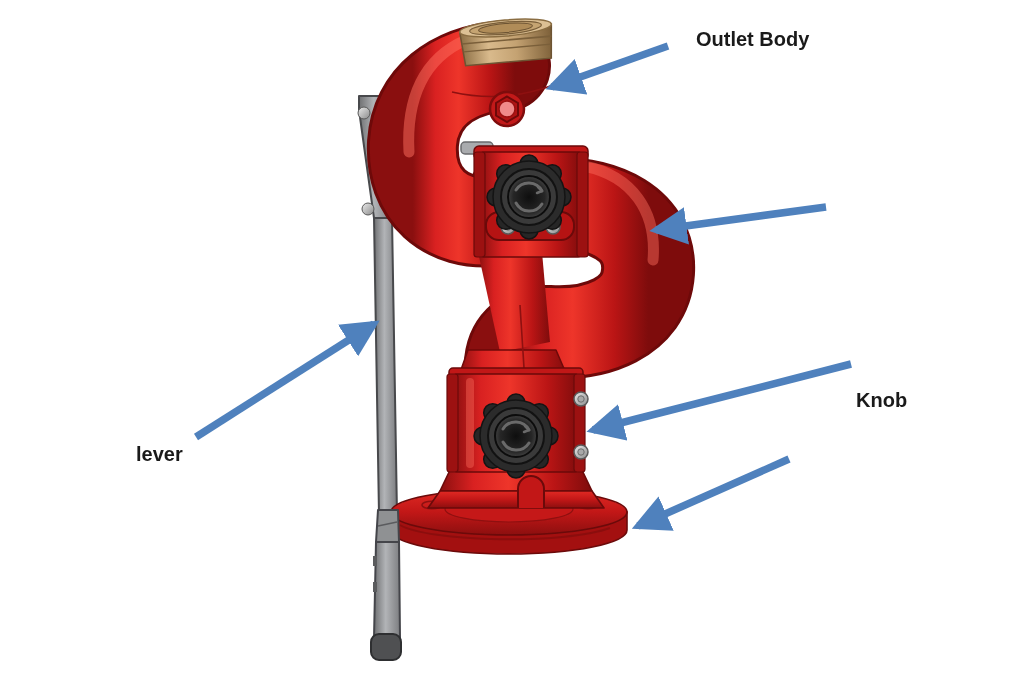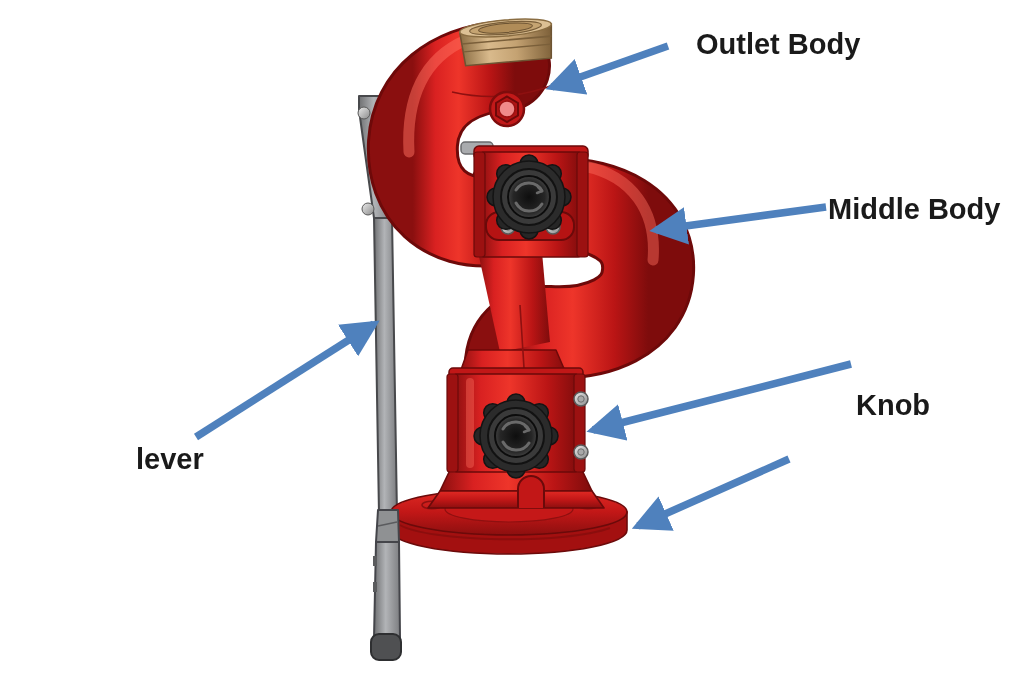--- a/index.html
+++ b/index.html
@@ -7,21 +7,21 @@
     position:relative;
     width:1024px;height:673px;
     background:#ffffff;
     overflow:hidden;
     font-family:"Liberation Sans", sans-serif;
   }
   .stage svg{position:absolute;left:0;top:0;}
   .part-label{
     position:absolute;
     font-weight:bold;
-    font-size:29px;
+    font-size:20px;
     line-height:1.15;
     color:#1a1a1a;
     white-space:nowrap;
     letter-spacing:0px;
   }
   .lbl-outlet{left:696px;top:28px;}
   .lbl-middle{left:828px;top:193px;}
   .lbl-knob{left:856px;top:349px;margin-top:40px;}
   .lbl-flange{left:797px;top:443px;}
   .lbl-lever{left:136px;top:443px;text-align:center;}
@@ -188,17 +188,16 @@
     <g stroke="#4f81bd" stroke-width="7.5" fill="none">
       <line x1="668" y1="46" x2="552" y2="87" marker-end="url(#ah)"></line>
       <line x1="826" y1="207" x2="656" y2="230" marker-end="url(#ah)"></line>
       <line x1="851" y1="364" x2="593" y2="430" marker-end="url(#ah)"></line>
       <line x1="789" y1="459" x2="638" y2="526" marker-end="url(#ah)"></line>
       <line x1="196" y1="437" x2="374" y2="324" marker-end="url(#ah)"></line>
     </g>
   </svg>
 
   <div class="part-label lbl-outlet">Outlet Body</div>
-  <div class="part-label lbl-middle">Middle Body</div>
   <div class="part-label lbl-knob">Knob</div>
   <div class="part-label lbl-lever">lever</div>
 
 </div>
 
 </body></html>

